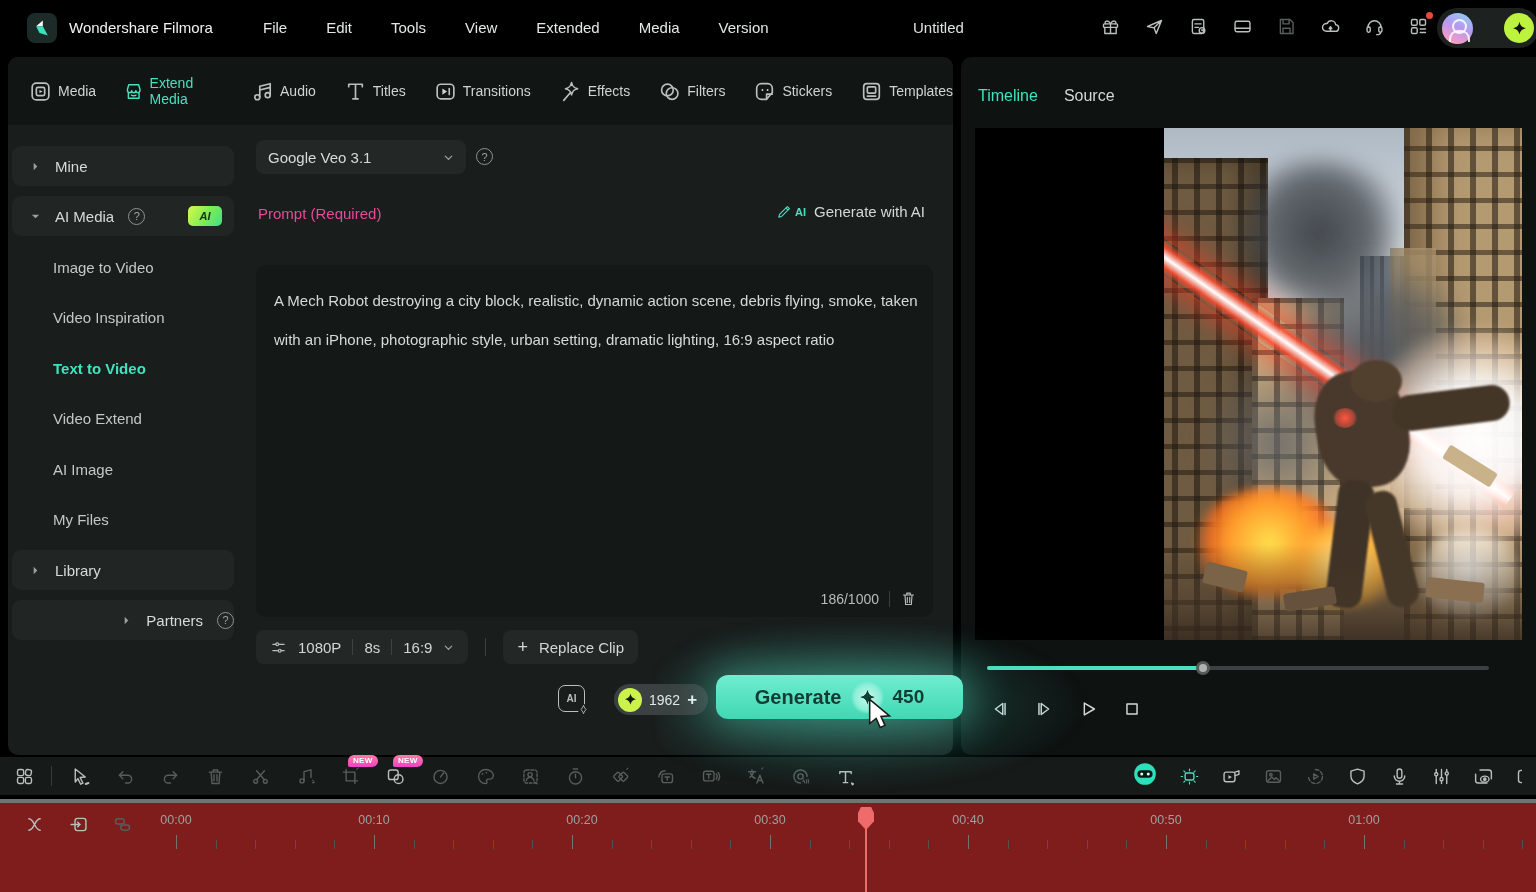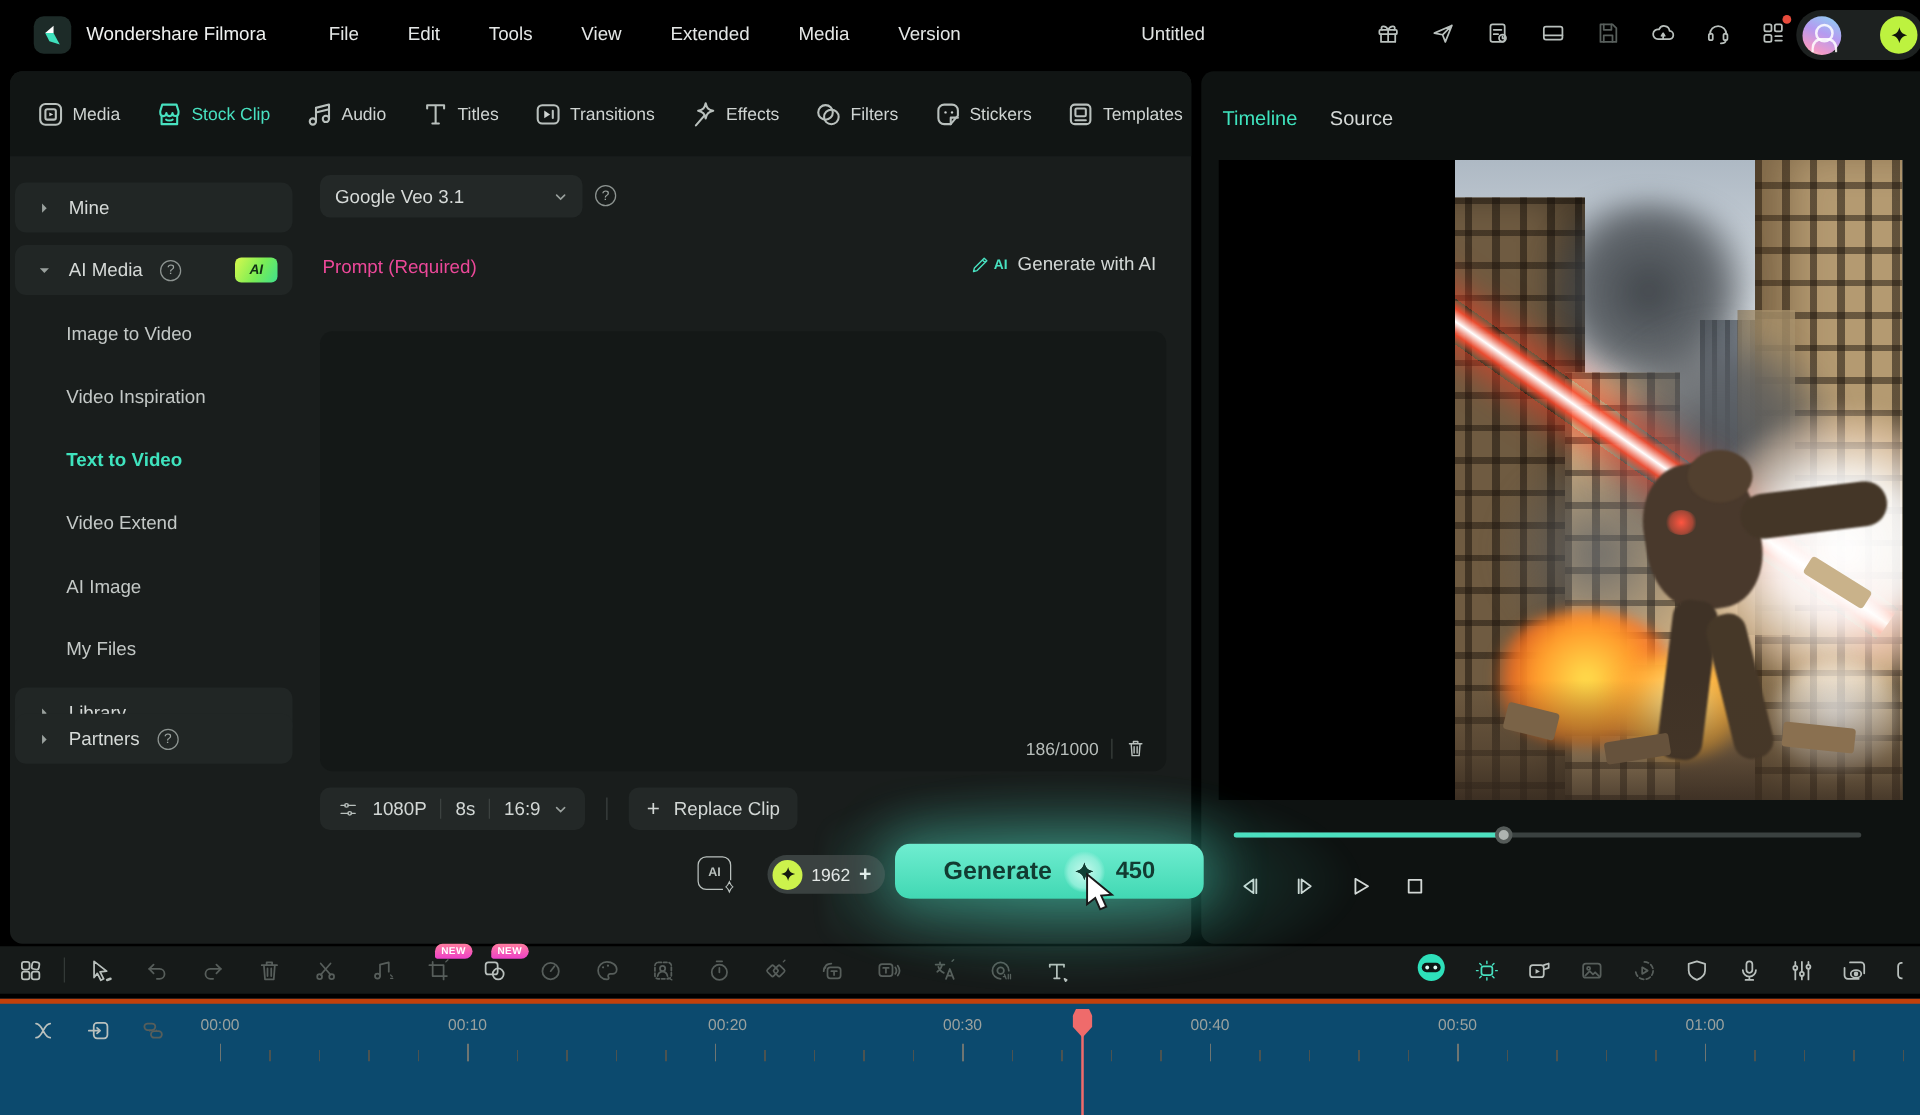--- a/index.html
+++ b/index.html
@@ -105,21 +105,21 @@
   
   .btoolbar { position:absolute; left:0; top:757px; width:1536px; height:38px; background:#161a19; display:flex; align-items:center; padding:0 14px; }
   .btoolbar .grp { display:flex; align-items:center; gap:24px; }
   .tooldiv { width:1px; height:20px; background:#333937; margin:0 18px 0 16px; }
   .tool { position:relative; cursor:pointer; }
   .newbadge { position:absolute; top:-11px; left:8px; font-size:8px; font-weight:bold; color:#fff; padding:1.5px 5px; border-radius:7px 7px 7px 2px;
      background:linear-gradient(180deg,#ff7d9e 0%,#ee41c9 100%); letter-spacing:.3px; }
   .rgrp { margin-left:auto; display:flex; align-items:center; gap:21px; overflow:hidden; }
 
   
-  .ruler { position:absolute; left:0; top:799px; width:1536px; height:93px; background:#0c4a6e; border-top:4px solid #c2410c; }
+  .ruler { position:absolute; left:0; top:799px; width:1536px; height:93px; background:#7f1d1d; border-top:4px solid #737373; }
   .ruler-tools { position:absolute; left:24px; top:11px; display:flex; gap:23px; align-items:center; }
   .ticks-minor { position:absolute; left:176px; top:37px; width:1350px; height:9px;
      background:repeating-linear-gradient(90deg,#4c5350 0 1px, transparent 1px 39.6px); }
   .ticks-major { position:absolute; left:176px; top:32px; width:1350px; height:14px;
      background:repeating-linear-gradient(90deg,#6e7572 0 1px, transparent 1px 198px); }
   .rlabel { position:absolute; top:10px; transform:translateX(-50%); font-size:12.5px; color:#9aa19e; }
   .playhead-head { position:absolute; left:858px; top:4px; width:16px; height:23px; background:#ef6b6b;
      clip-path:polygon(0 26%,18% 0,82% 0,100% 26%,100% 62%,50% 100%,0 62%); cursor:grab; }
   .playhead-line { position:absolute; left:865px; top:24px; width:2px; height:68px; background:#ef6b6b; }
 
@@ -223,21 +223,21 @@
           <path d="M11 10.5l3 1.5-3 1.5z" fill="#cfd4d2" stroke="none"></path>
         </svg>
       <span>Media</span>
     </div>
     <div class="mtab active">
       <svg class="ic" viewBox="0 0 24 24">
           <path d="M5 9.5 L6.5 4.5 h11 L19 9.5 v1.5 a2.3 2.3 0 0 1-4.6 0 2.3 2.3 0 0 1-4.7 0 2.3 2.3 0 0 1-4.7 0z"></path>
           <path d="M6 13.5V19.5h12v-6"></path>
           <path d="M9.5 16c.8 1 4.2 1 5 0"></path>
         </svg>
-      <span>Stock Clip</span>
+      <span>Extend Media</span>
     </div>
     <div class="mtab">
       <svg class="ic" viewBox="0 0 24 24">
           <circle cx="7" cy="17.5" r="2.4"></circle>
           <circle cx="17" cy="15.5" r="2.4"></circle>
           <path d="M9.4 17.5V7l10-2.5v11M9.4 10.5l10-2.5"></path>
         </svg>
       <span>Audio</span>
     </div>
     <div class="mtab">
@@ -308,21 +308,21 @@
   <div class="sb-sub active" style="top:303px;">Text to Video</div>
   <div class="sb-sub" style="top:353px;">Video Extend</div>
   <div class="sb-sub" style="top:404px;">AI Image</div>
   <div class="sb-sub" style="top:454px;">My Files</div>
   <div class="sb-group" style="top:493px;">
     <svg class="chev" viewBox="0 0 12 12">
         <path d="M4 2l4 4-4 4z" fill="#9aa19e"></path>
       </svg>
     <span>Library</span>
   </div>
-  <div class="sb-group" style="top:514px;">
+  <div class="sb-group" style="top:543px;justify-content:flex-end;">
     <svg class="chev" viewBox="0 0 12 12">
         <path d="M4 2l4 4-4 4z" fill="#9aa19e"></path>
       </svg>
     <span>Partners</span>
     <span class="help-circle">
         <span>?</span>
       </span>
   </div>
 
   <div class="model-pill">
@@ -338,20 +338,21 @@
   <div class="prompt-label">Prompt (Required)</div>
   <div class="gen-ai-link">
     <svg class="ic sm teal" viewBox="0 0 24 24">
         <path d="M4 20l1-4L16 5l3 3L8 19zM14 7l3 3"></path>
       </svg>
     <span style="font-size:11px;color:#48e1c0;font-weight:bold;margin-left:-6px;">AI</span>
     <span>Generate with AI</span>
   </div>
 
   <div class="prompt-box">
+    <div class="prompt-text">A Mech Robot destroying a city block, realistic, dynamic action scene, debris flying, smoke, taken with an iPhone, photographic style, urban setting, dramatic lighting, 16:9 aspect ratio</div>
     <div class="counter-row">
       <span>186/1000</span>
       <span class="counter-sep"></span>
       <span>
           <svg class="ic sm" viewBox="0 0 24 24">
             <path d="M5 7h14M9.5 7V4.5h5V7M7 7l1 13.5h8L17 7M10.3 10.5v7M13.7 10.5v7"></path>
           </svg>
         </span>
     </div>
   </div>

